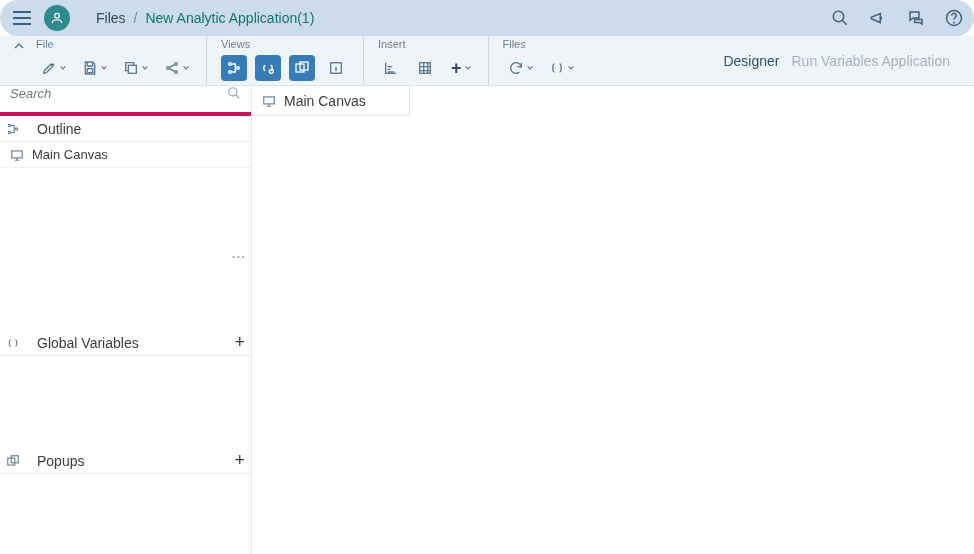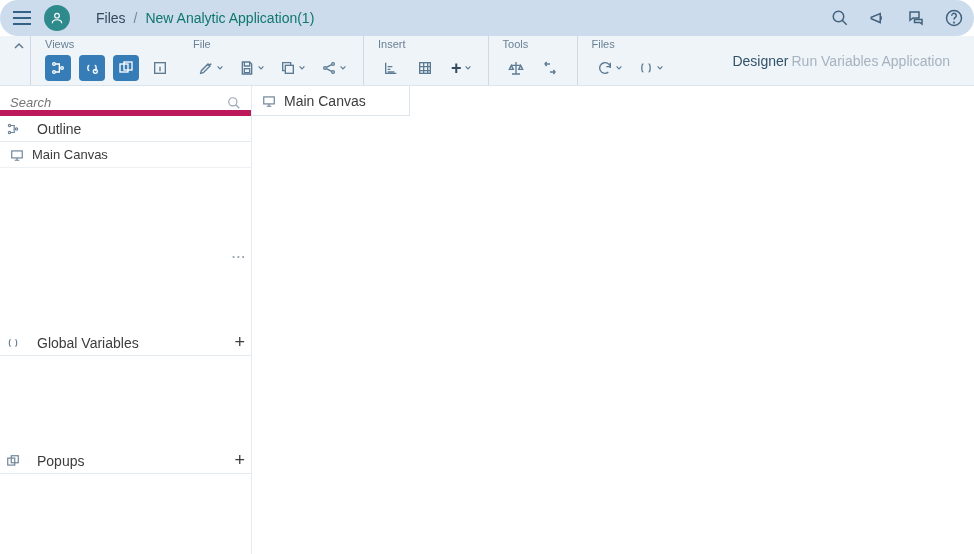--- a/index.html
+++ b/index.html
@@ -53,36 +53,36 @@
     height: 26px; min-width: 26px; padding: 0 5px;
     display: flex; align-items: center; justify-content: center;
     border-radius: 4px; color:#5c7a93; cursor:pointer; gap:2px;
   }
   .tb-btn.dd { padding-right:2px;}
   .tb-btn .caret { width:8px; height:8px; }
   .tb-btn.accent { background:#367cb6; color:#fff; }
   .tb-btn.plus { font-size:18px; font-weight:bold; color:#374b5d;}
   .toolbar-spacer { flex:1; }
   .toolbar-right {
-    display:flex; align-items:center; gap:3px; padding-right:24px;
+    display:flex; align-items:center; gap:12px; padding-right:24px;
     font-size:14px;
   }
   .mode-designer { color:#32526b; cursor:pointer; }
   .mode-run { color:#a6b3bf; cursor:pointer; }
 
   
   .body { display:flex; height: calc(554px - 36px - 50px); }
 
   .sidebar {
     width: 252px; background:#fff; border-right:1px solid #e5eaef;
     display:flex; flex-direction:column; position:relative;
   }
   .searchbox {
-    height: 30px; margin:0; border-bottom:6px solid #be185d;
-    display:flex; align-items:flex-end; padding:0 10px; gap:6px;
+    height: 30px; margin:0; border-bottom:4px solid #be185d;
+    display:flex; align-items:flex-start; padding:0 10px; gap:6px;
   }
   .searchbox input {
     flex:1; border:none; outline:none; font-size:13px; font-style:italic;
     color:#666; background:transparent;
   }
   .searchbox .sicon { color:#97a7b5; }
 
   .panel-header {
     height: 26px; display:flex; align-items:center; gap:17px;
     padding: 0 6px; border-bottom:1px solid #e5eaef; font-size:14px; color:#3c3c3c;
@@ -169,20 +169,65 @@
   </div>
 </div>
 
 <div class="toolbar">
   <div class="tb-collapse">
     <svg width="12" height="12" viewBox="0 0 12 12">
         <path d="M2 8l4-4 4 4" fill="none" stroke="currentColor" stroke-width="1.5"></path>
       </svg>
   </div>
 
+  <div class="tb-group first">
+    <div class="tb-group-label">File</div>
+    <div class="tb-group-buttons">
+      <div class="tb-btn dd">
+        <svg width="16" height="16" viewBox="0 0 24 24" fill="none" stroke="currentColor" stroke-width="2">
+            <path d="M4 20l4-1 10-10-3-3L5 16l-1 4z"></path>
+            <path d="M14 8l6-2"></path>
+          </svg>
+        <svg class="caret" viewBox="0 0 10 10">
+            <path d="M2 3l3 3 3-3" fill="none" stroke="currentColor" stroke-width="1.5"></path>
+          </svg>
+      </div>
+      <div class="tb-btn dd">
+        <svg width="16" height="16" viewBox="0 0 24 24" fill="none" stroke="currentColor" stroke-width="2">
+            <path d="M5 3h11l3 3v15H5V3z"></path>
+            <path d="M8 3v6h8V3"></path>
+            <rect x="8" y="13" width="8" height="6"></rect>
+          </svg>
+        <svg class="caret" viewBox="0 0 10 10">
+            <path d="M2 3l3 3 3-3" fill="none" stroke="currentColor" stroke-width="1.5"></path>
+          </svg>
+      </div>
+      <div class="tb-btn dd">
+        <svg width="16" height="16" viewBox="0 0 24 24" fill="none" stroke="currentColor" stroke-width="2">
+            <rect x="8" y="8" width="12" height="12"></rect>
+            <path d="M16 8V4H4v12h4"></path>
+          </svg>
+        <svg class="caret" viewBox="0 0 10 10">
+            <path d="M2 3l3 3 3-3" fill="none" stroke="currentColor" stroke-width="1.5"></path>
+          </svg>
+      </div>
+      <div class="tb-btn dd">
+        <svg width="16" height="16" viewBox="0 0 24 24" fill="none" stroke="currentColor" stroke-width="2">
+            <circle cx="6" cy="12" r="2"></circle>
+            <circle cx="18" cy="6" r="2"></circle>
+            <circle cx="18" cy="18" r="2"></circle>
+            <path d="M8 11l8-4M8 13l8 4"></path>
+          </svg>
+        <svg class="caret" viewBox="0 0 10 10">
+            <path d="M2 3l3 3 3-3" fill="none" stroke="currentColor" stroke-width="1.5"></path>
+          </svg>
+      </div>
+    </div>
+  </div>
+
   <div class="tb-group">
     <div class="tb-group-label">Views</div>
     <div class="tb-group-buttons">
       <div class="tb-btn accent">
         <svg width="16" height="16" viewBox="0 0 24 24" fill="none" stroke="currentColor" stroke-width="2">
             <circle cx="6" cy="6" r="2"></circle>
             <circle cx="6" cy="18" r="2"></circle>
             <circle cx="18" cy="12" r="2"></circle>
             <path d="M8 6h6v6M8 18h6v-6"></path>
           </svg>
@@ -201,65 +246,20 @@
       </div>
       <div class="tb-btn">
         <svg width="16" height="16" viewBox="0 0 24 24" fill="none" stroke="currentColor" stroke-width="2">
             <rect x="4" y="4" width="16" height="16"></rect>
             <path d="M12 10v7M12 7v0"></path>
           </svg>
       </div>
     </div>
   </div>
 
-  <div class="tb-group first">
-    <div class="tb-group-label">File</div>
-    <div class="tb-group-buttons">
-      <div class="tb-btn dd">
-        <svg width="16" height="16" viewBox="0 0 24 24" fill="none" stroke="currentColor" stroke-width="2">
-            <path d="M4 20l4-1 10-10-3-3L5 16l-1 4z"></path>
-            <path d="M14 8l6-2"></path>
-          </svg>
-        <svg class="caret" viewBox="0 0 10 10">
-            <path d="M2 3l3 3 3-3" fill="none" stroke="currentColor" stroke-width="1.5"></path>
-          </svg>
-      </div>
-      <div class="tb-btn dd">
-        <svg width="16" height="16" viewBox="0 0 24 24" fill="none" stroke="currentColor" stroke-width="2">
-            <path d="M5 3h11l3 3v15H5V3z"></path>
-            <path d="M8 3v6h8V3"></path>
-            <rect x="8" y="13" width="8" height="6"></rect>
-          </svg>
-        <svg class="caret" viewBox="0 0 10 10">
-            <path d="M2 3l3 3 3-3" fill="none" stroke="currentColor" stroke-width="1.5"></path>
-          </svg>
-      </div>
-      <div class="tb-btn dd">
-        <svg width="16" height="16" viewBox="0 0 24 24" fill="none" stroke="currentColor" stroke-width="2">
-            <rect x="8" y="8" width="12" height="12"></rect>
-            <path d="M16 8V4H4v12h4"></path>
-          </svg>
-        <svg class="caret" viewBox="0 0 10 10">
-            <path d="M2 3l3 3 3-3" fill="none" stroke="currentColor" stroke-width="1.5"></path>
-          </svg>
-      </div>
-      <div class="tb-btn dd">
-        <svg width="16" height="16" viewBox="0 0 24 24" fill="none" stroke="currentColor" stroke-width="2">
-            <circle cx="6" cy="12" r="2"></circle>
-            <circle cx="18" cy="6" r="2"></circle>
-            <circle cx="18" cy="18" r="2"></circle>
-            <path d="M8 11l8-4M8 13l8 4"></path>
-          </svg>
-        <svg class="caret" viewBox="0 0 10 10">
-            <path d="M2 3l3 3 3-3" fill="none" stroke="currentColor" stroke-width="1.5"></path>
-          </svg>
-      </div>
-    </div>
-  </div>
-
   <div class="tb-group">
     <div class="tb-group-label">Insert</div>
     <div class="tb-group-buttons">
       <div class="tb-btn">
         <svg width="16" height="16" viewBox="0 0 24 24" fill="none" stroke="currentColor" stroke-width="2">
             <path d="M4 4v16h16"></path>
             <path d="M7 14h4M7 10h7M7 18h10"></path>
           </svg>
       </div>
       <div class="tb-btn">
@@ -270,35 +270,20 @@
       </div>
       <div class="tb-btn dd plus">
         <span>+</span>
         <svg class="caret" viewBox="0 0 10 10">
             <path d="M2 3l3 3 3-3" fill="none" stroke="#5c7a93" stroke-width="1.5"></path>
           </svg>
       </div>
     </div>
   </div>
 
-  <div class="tb-group">
-    <div class="tb-group-label">Tools</div>
-    <div class="tb-group-buttons">
-      <div class="tb-btn">
-        <svg width="16" height="16" viewBox="0 0 24 24" fill="none" stroke="currentColor" stroke-width="2">
-            <path d="M12 3v18M6 21h12M5 8l3 6H2l3-6zM19 8l3 6h-6l3-6zM5 8h14"></path>
-          </svg>
-      </div>
-      <div class="tb-btn">
-        <svg width="16" height="16" viewBox="0 0 24 24" fill="none" stroke="currentColor" stroke-width="2">
-            <path d="M4 6h8M4 6l3-3M4 6l3 3M20 18h-8M20 18l-3-3M20 18l-3 3"></path>
-          </svg>
-      </div>
-    </div>
-  </div>
 
   <div class="tb-group">
     <div class="tb-group-label">Files</div>
     <div class="tb-group-buttons">
       <div class="tb-btn dd">
         <svg width="16" height="16" viewBox="0 0 24 24" fill="none" stroke="currentColor" stroke-width="2">
             <path d="M20 12a8 8 0 10-3 6.2"></path>
             <path d="M20 4v6h-6"></path>
           </svg>
         <svg class="caret" viewBox="0 0 10 10">

